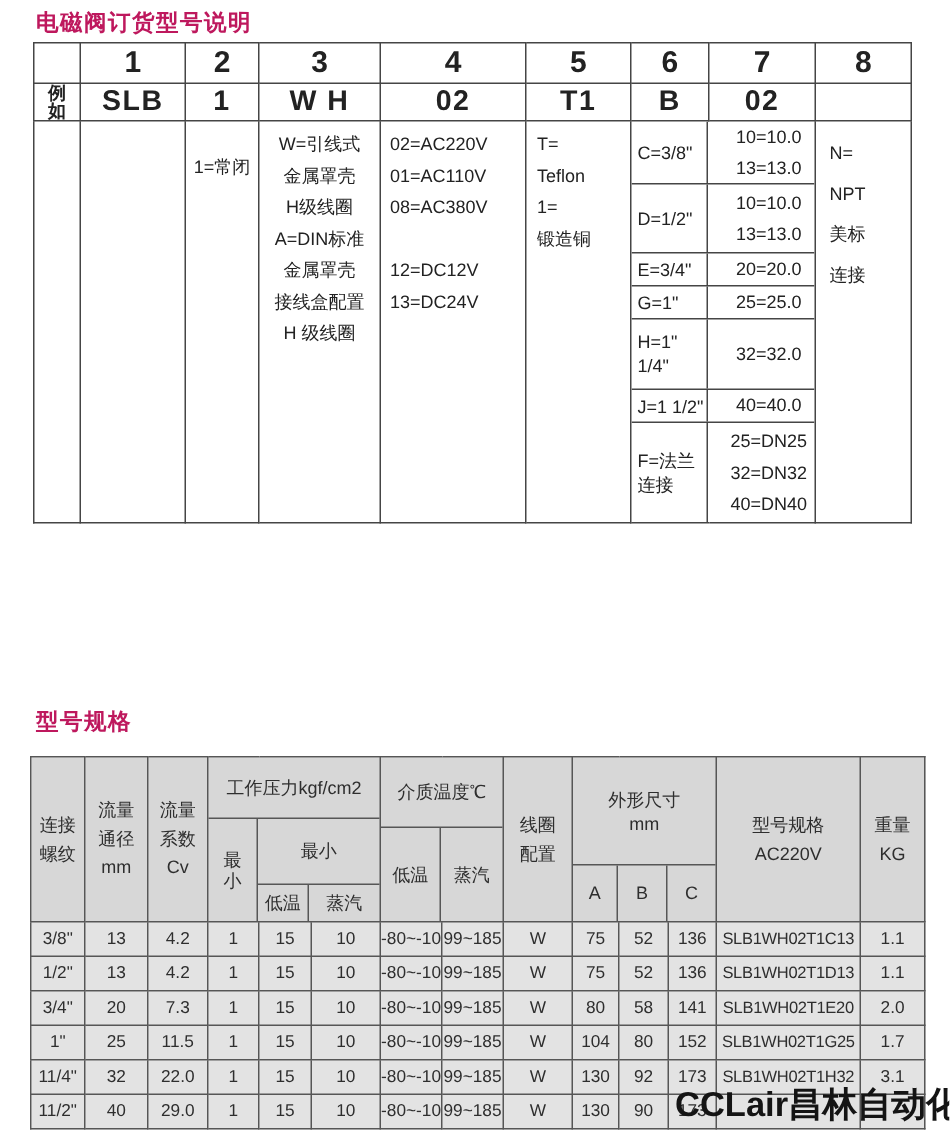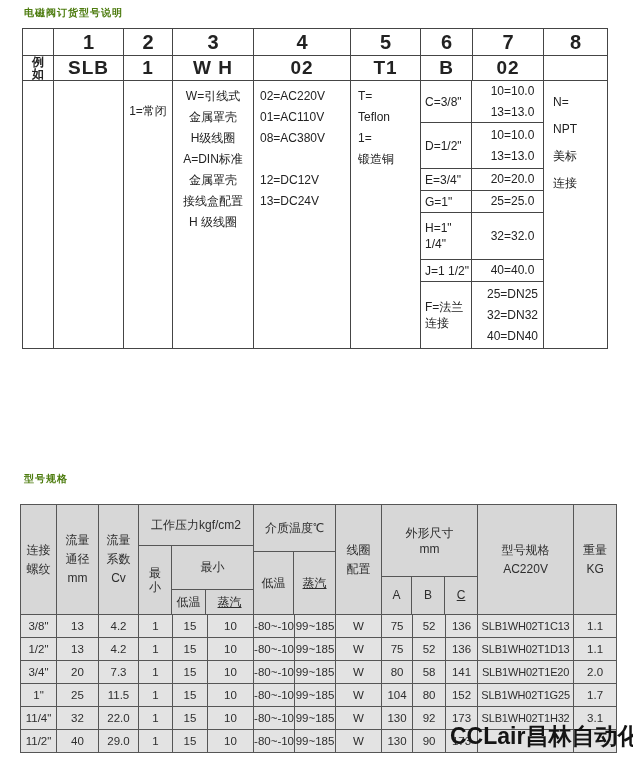--- a/index.html
+++ b/index.html
@@ -1,20 +1,20 @@
 <!DOCTYPE html>
 <html><head>
 <meta charset="utf-8">
 <style>
   * { box-sizing: border-box; margin: 0; padding: 0; }
   html,body { background:#ffffff; }
   body { font-family: "Liberation Sans", sans-serif; }
   #page { position: relative; width: 633px; height: 764px; background: #fff; overflow: hidden; }
 
-  .doc-title { position: absolute; font-size: 10px; font-weight: bold; color: #4d7c0f; letter-spacing: 1px; }
+  .doc-title { position: absolute; font-size: 15px; font-weight: bold; color: #be185d; letter-spacing: 1px; }
   #title-top { left: 24px; top: 6px; }
   #title-bottom { left: 24px; top: 472px; }
 
   
   #order-table { position: absolute; left: 22px; top: 28px; width: 585px; border-collapse: collapse; table-layout: fixed; background: #fff; }
   #order-table td { border: 1px solid #454545; text-align: center; color: #222; overflow: hidden; }
   .num-row td { height: 27px; font-size: 20px; font-weight: bold; }
   .cat-row td { height: 30px; font-size: 12px; line-height: 14px; color: #333; }
   .ex-row td { height: 25px; font-size: 19px; font-weight: bold; letter-spacing: 1px; }
   .ex-row td.ex-label { font-size: 12px; font-weight: bold; line-height: 12px; letter-spacing: 0; }
@@ -52,21 +52,21 @@
   #grp-pressure .grp-title { height: 40px; }
   .press-min1 { width: 33px; }
   .press-right { flex: 1; display: flex; flex-direction: column; }
   .press-min2 { height: 44px; display: flex; align-items: center; justify-content: center; border-bottom: 1px solid #565656; }
   .press-bottom { flex: 1; display: flex; }
   .press-low { width: 34px; }
   #grp-temp .grp-title { height: 46px; }
   .temp-low { width: 40px; }
   #grp-dims .grp-title { height: 71px; }
   .dim-a { width: 30px; } .dim-b { width: 33px; }
-  .gfill { flex: 1; text-decoration: underline; }
+  .gfill { flex: 1; }
   #spec-table tbody td { background: #e3e3e3; height: 23px; text-align: center; font-size: 11.5px; }
   #spec-table tbody td:nth-child(13) { font-size: 11px; letter-spacing: -0.2px; }
 
   
   .wm-outline { position: absolute; font-weight: bold; pointer-events: none; white-space: nowrap;
     color: rgba(125,160,210,0.10);
     -webkit-text-stroke: 1.5px rgba(82,128,195,0.55); z-index: 5; }
   #wm-top { left: 78px; top: 30px; font-size: 148px; letter-spacing: 2px; }
   #wm-bottom { left: 24px; top: 566px; font-size: 108px; letter-spacing: 5px; }
   #wm-brand { position: absolute; left: 450px; top: 721px; font-size: 23px; font-weight: bold; color: #141414; z-index: 6; white-space: nowrap; }

